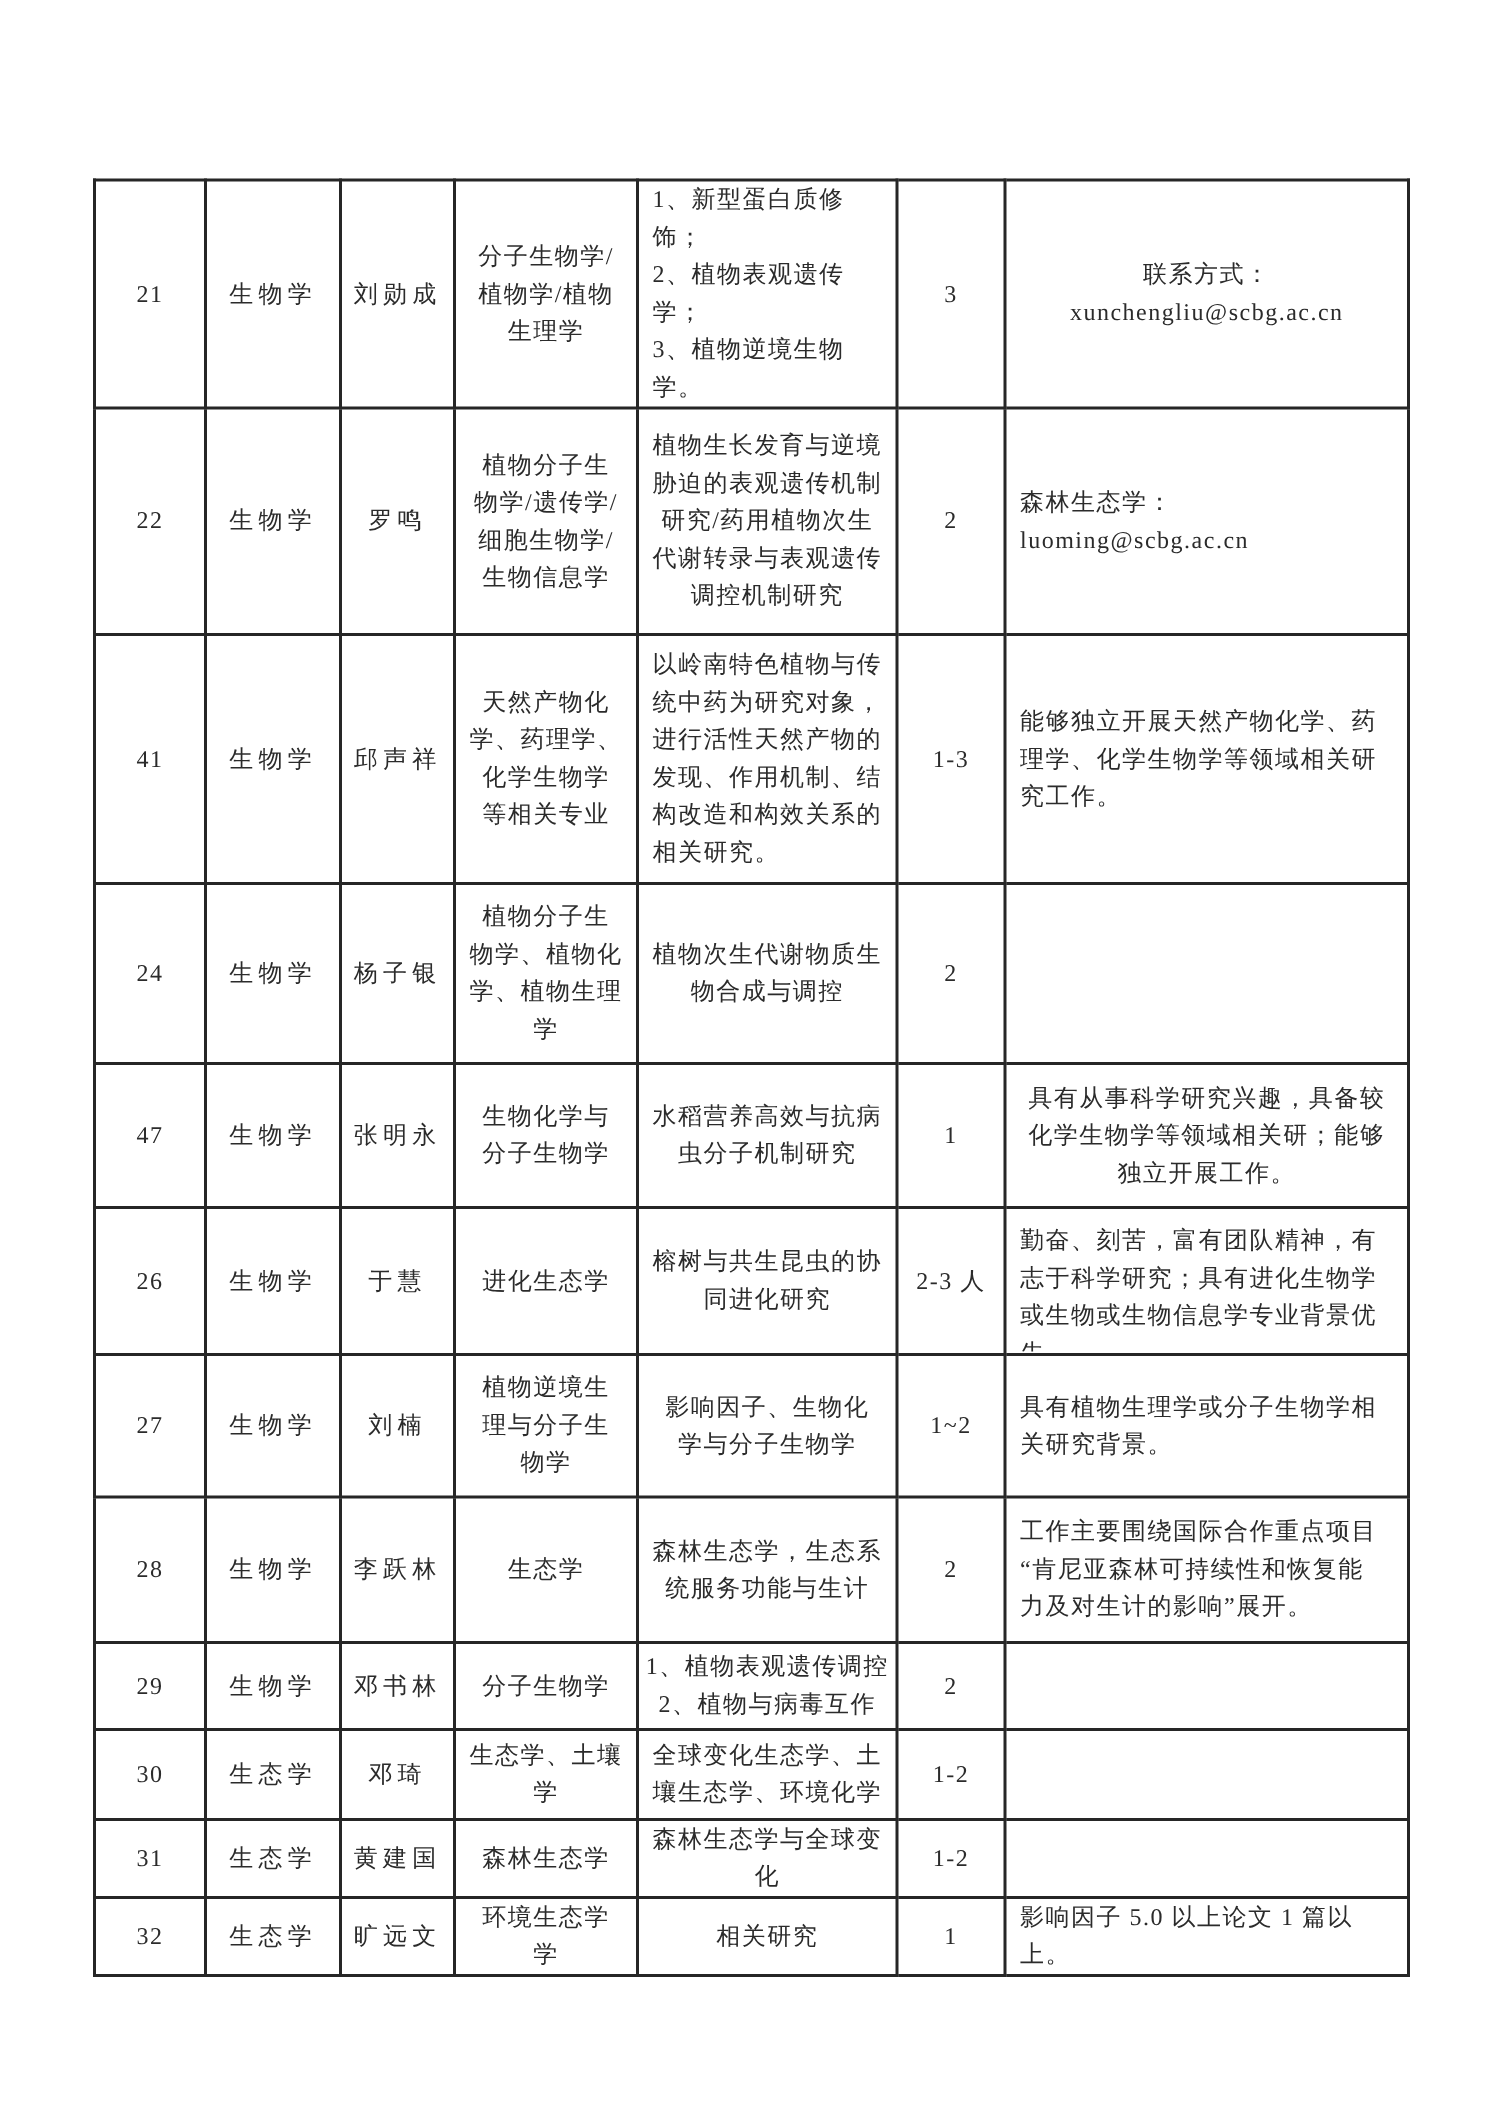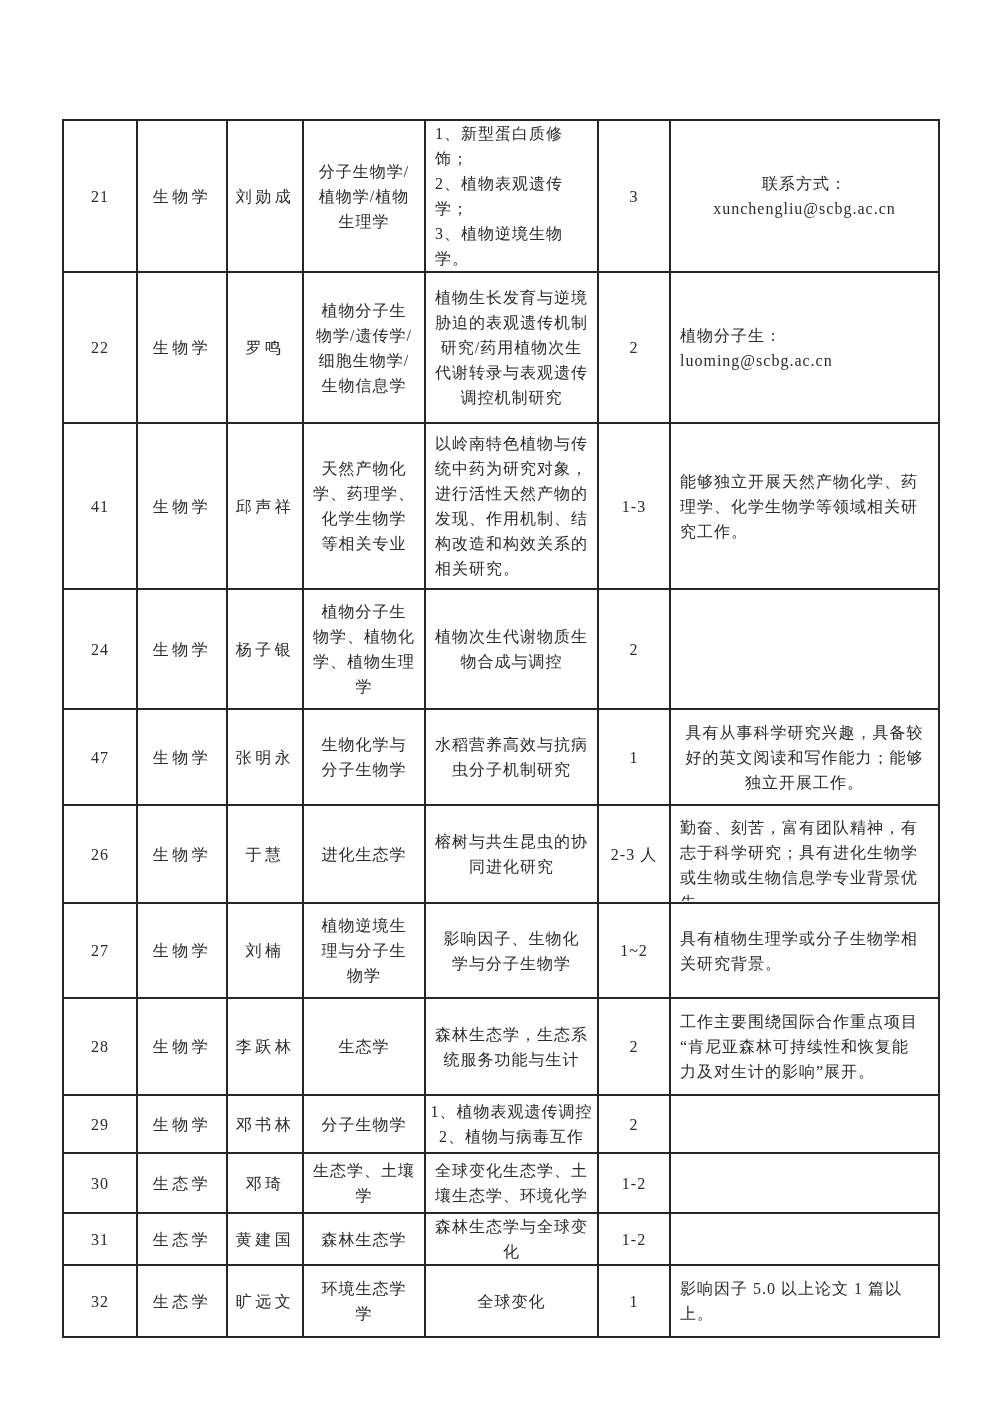--- a/index.html
+++ b/index.html
@@ -110,21 +110,21 @@
             <div class="cin">植物生长发育与逆境
 胁迫的表观遗传机制
 研究/药用植物次生
 代谢转录与表观遗传
 调控机制研究</div>
           </td>
           <td class="col-count alignC">
             <div class="cin">2</div>
           </td>
           <td class="col-requirement alignL">
-            <div class="cin">植物分子生： luoming@scbg.ac.cn</div>
+            <div class="cin">森林生态学： luoming@scbg.ac.cn</div>
           </td>
         </tr>
         <tr style="height: 166px;">
           <td class="col-num alignC">
             <div class="cin">41</div>
           </td>
           <td class="col-discipline alignC">
             <div class="cin">生物学</div>
           </td>
           <td class="col-name alignC">
@@ -196,21 +196,21 @@
           </td>
           <td class="col-direction alignC">
             <div class="cin">水稻营养高效与抗病
 虫分子机制研究</div>
           </td>
           <td class="col-count alignC">
             <div class="cin">1</div>
           </td>
           <td class="col-requirement alignC">
             <div class="cin">具有从事科学研究兴趣，具备较
-好的英文阅读和写作能力；能够
+化学生物学等领域相关研；能够
 独立开展工作。</div>
           </td>
         </tr>
         <tr style="height: 98px;">
           <td class="col-num alignC">
             <div class="cin">26</div>
           </td>
           <td class="col-discipline alignC">
             <div class="cin">生物学</div>
           </td>
@@ -353,36 +353,36 @@
             <div class="cin">森林生态学与全球变
 化</div>
           </td>
           <td class="col-count alignC">
             <div class="cin">1-2</div>
           </td>
           <td class="col-requirement alignL">
             <div class="cin"></div>
           </td>
         </tr>
-        <tr style="height: 72px; padding-left: 17px;">
+        <tr style="height: 52px; padding-left: 17px;">
           <td class="col-num alignC">
             <div class="cin">32</div>
           </td>
           <td class="col-discipline alignC">
             <div class="cin">生态学</div>
           </td>
           <td class="col-name alignC">
             <div class="cin">旷远文</div>
           </td>
           <td class="col-field alignC">
             <div class="cin">环境生态学
 学</div>
           </td>
           <td class="col-direction alignC">
-            <div class="cin">全球变化</div>
+            <div class="cin">相关研究</div>
           </td>
           <td class="col-count alignC">
             <div class="cin">1</div>
           </td>
           <td class="col-requirement alignL">
             <div class="cin">影响因子 5.0 以上论文 1 篇以上。</div>
           </td>
         </tr>
       </tbody>
   </table>

